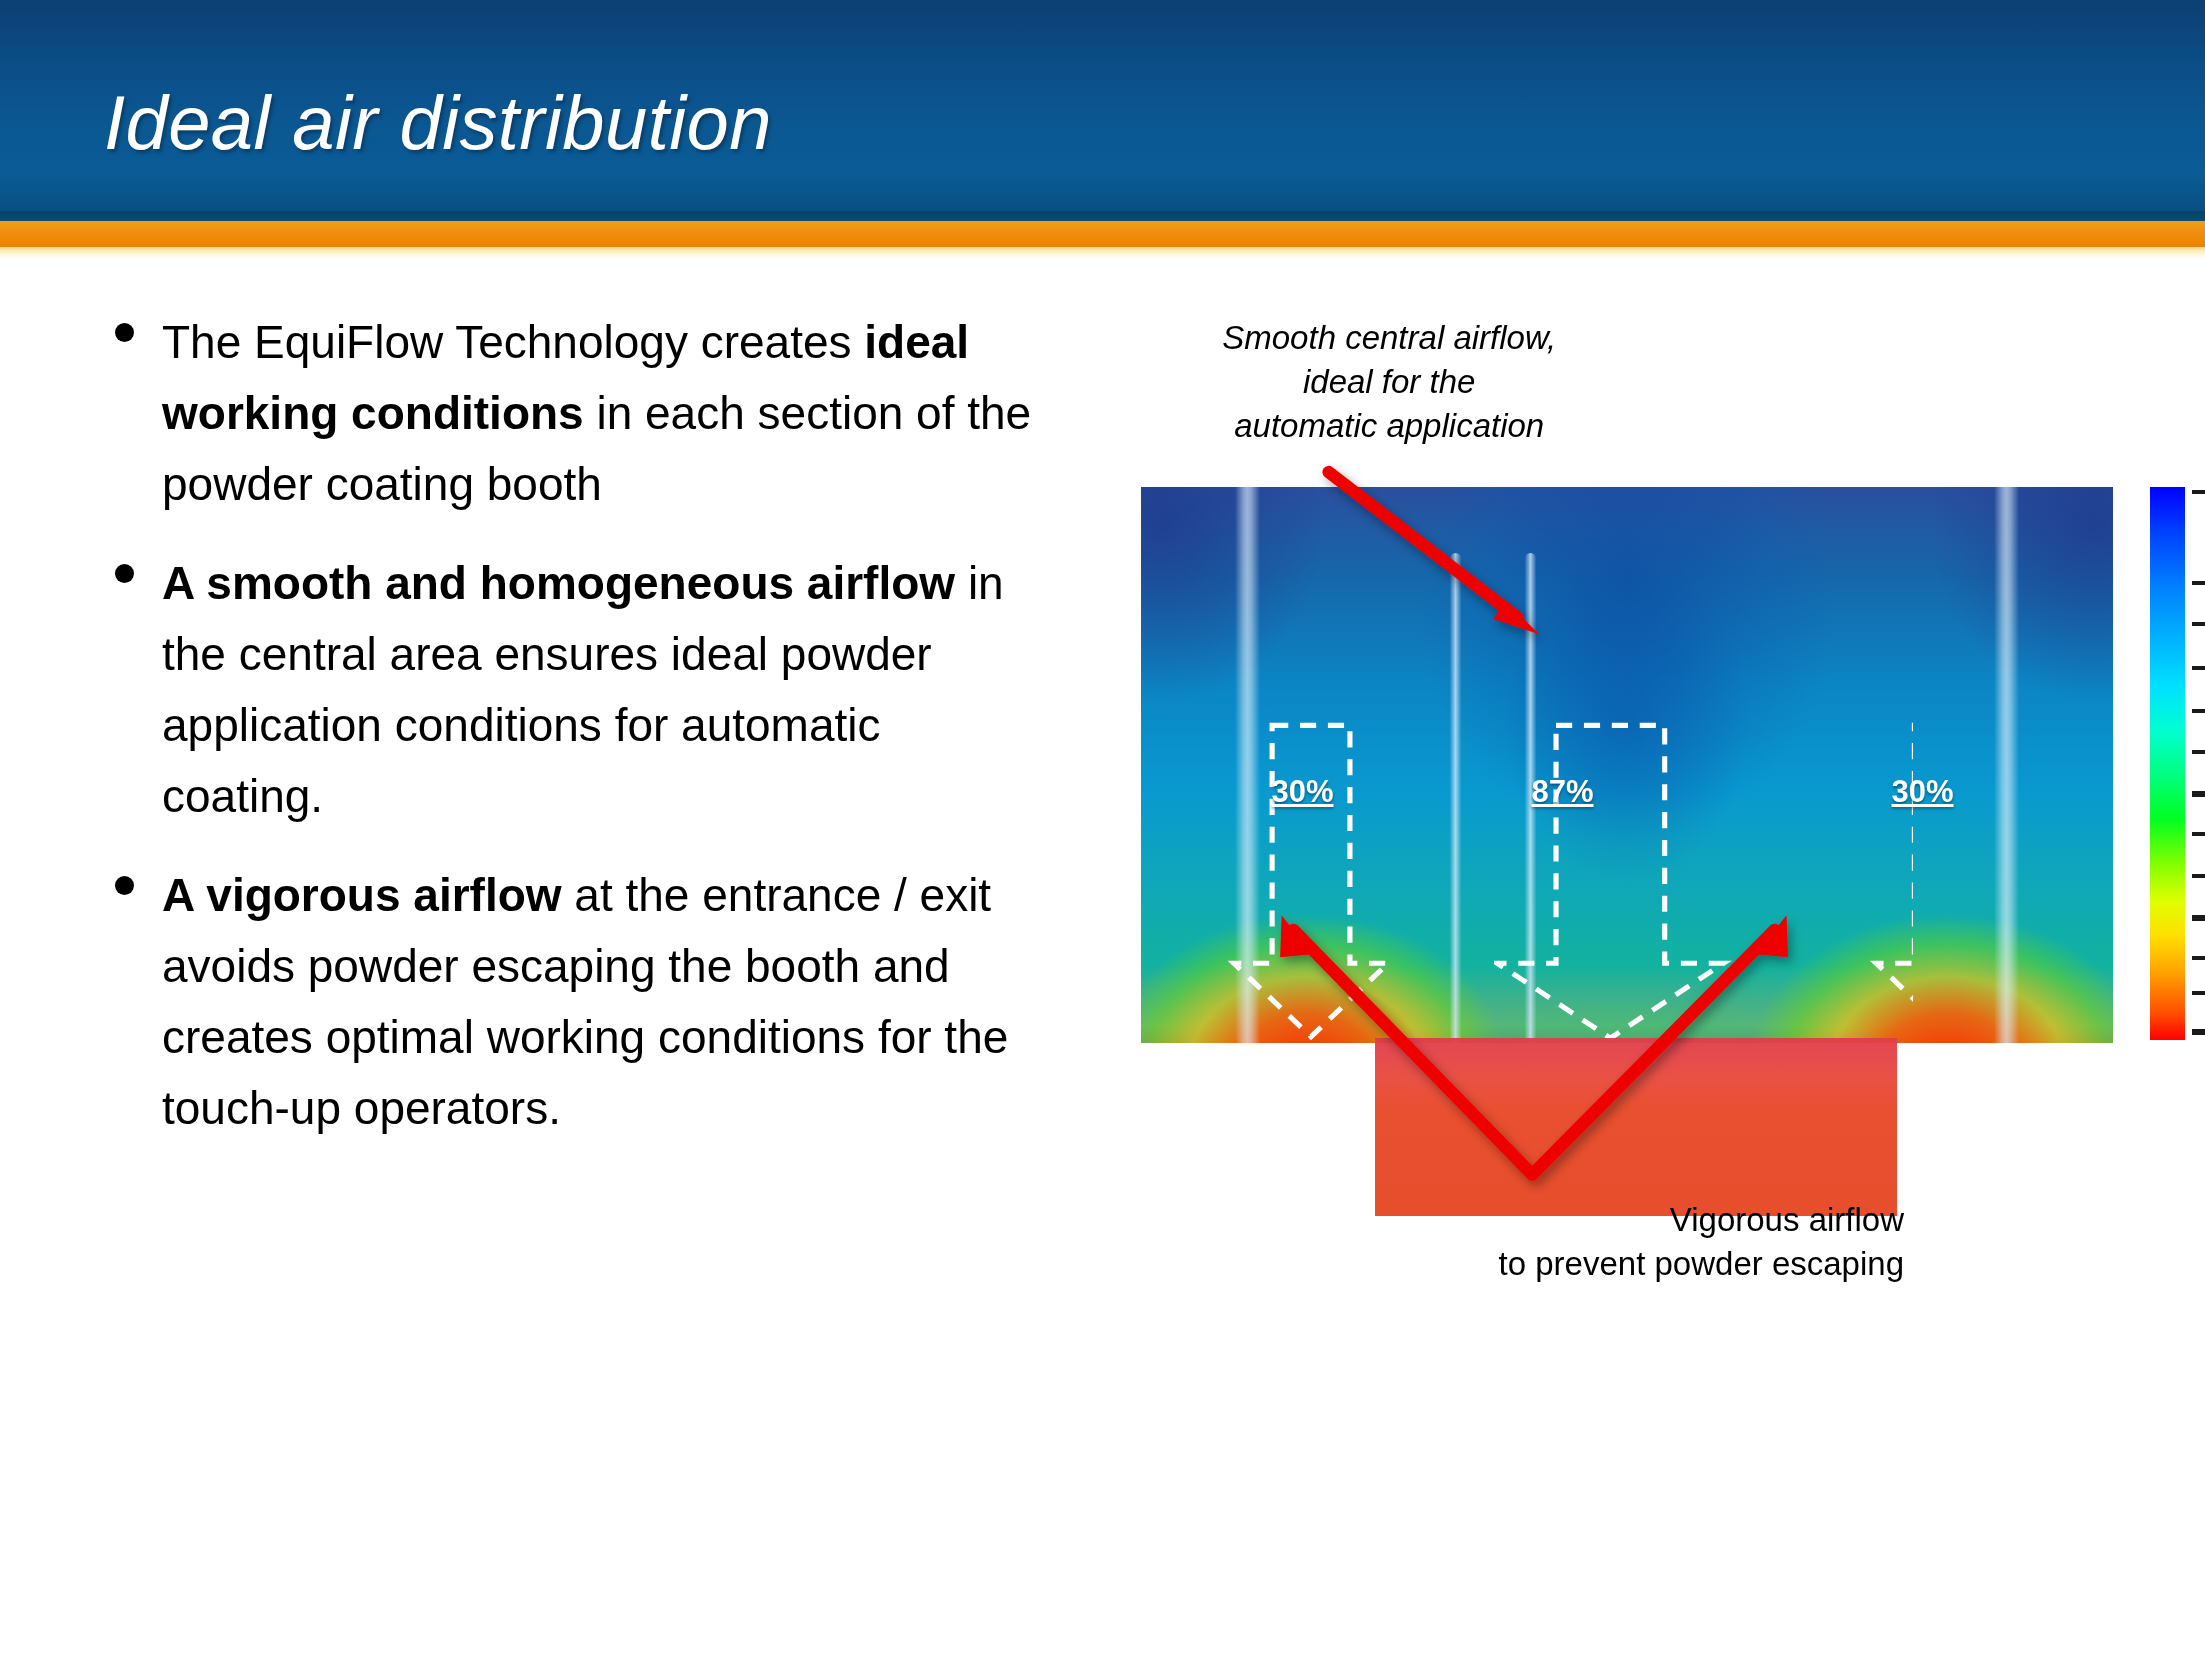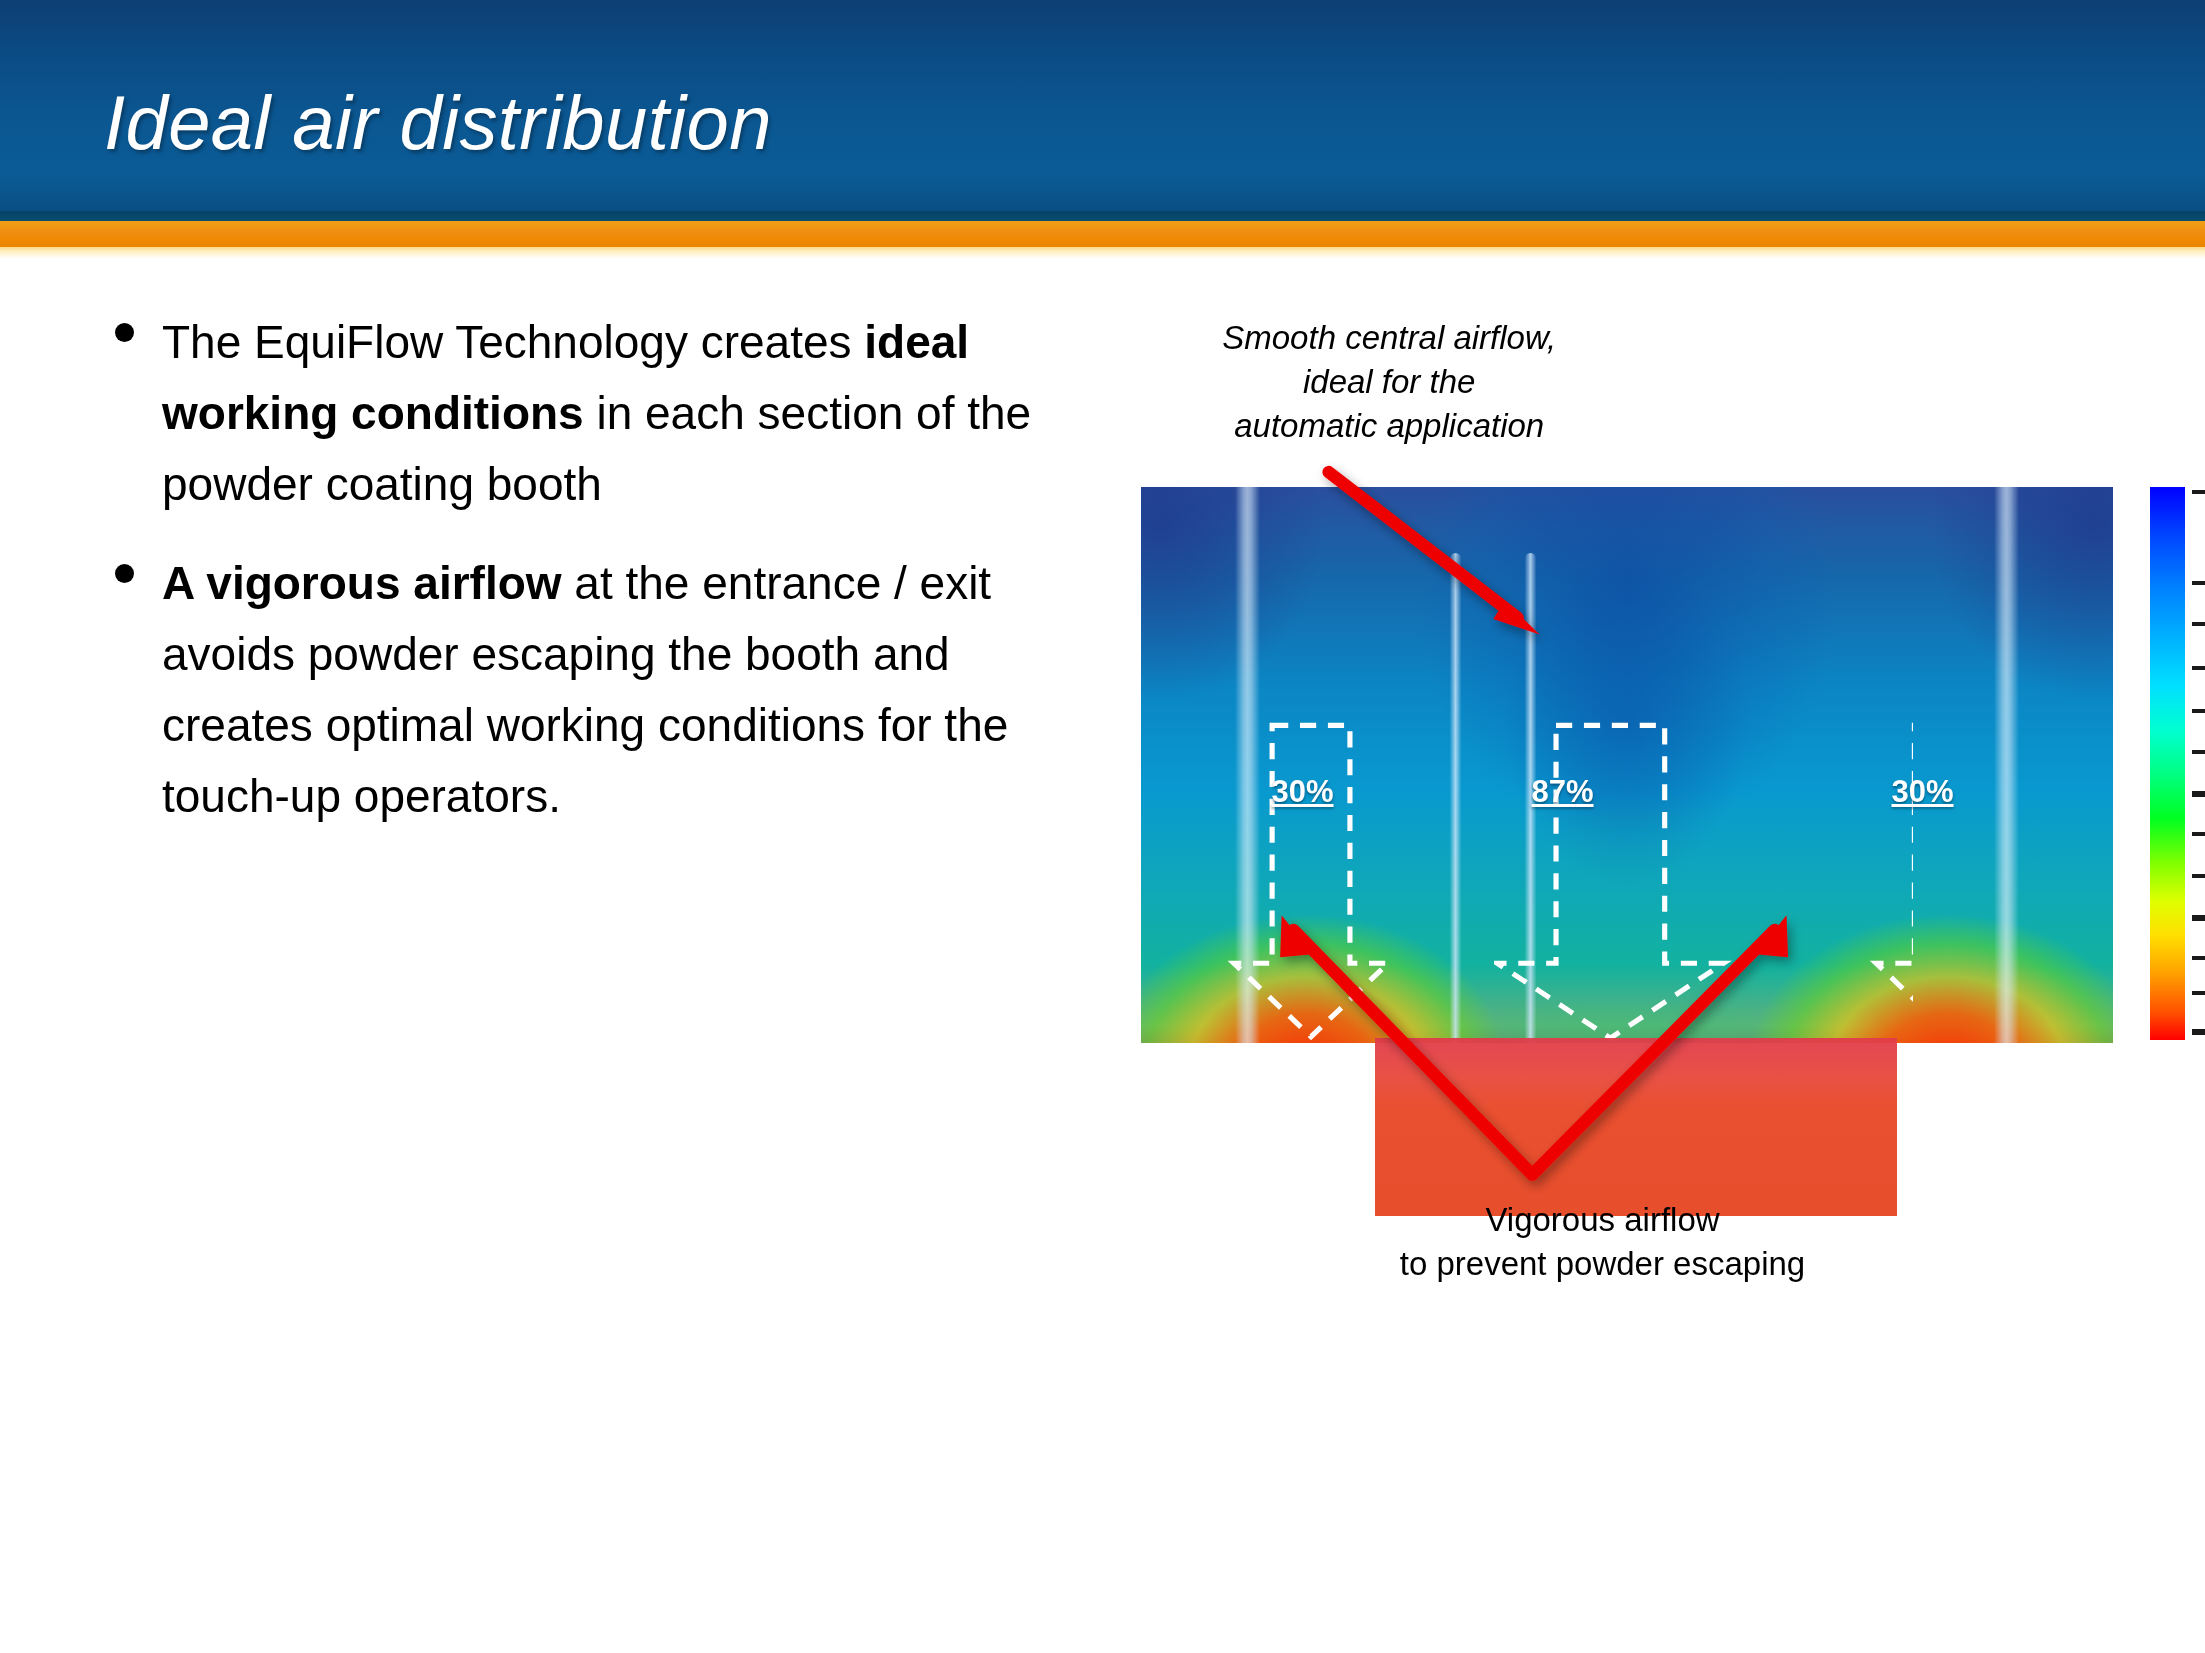--- a/index.html
+++ b/index.html
@@ -105,20 +105,21 @@
   .anno-top {
     left: 14.7px;
     top: 0px;
     width: 515px;
     font-style: italic;
   }
   .anno-bottom {
     left: 184px;
     top: 882px;
     width: 603px;
+    text-align: right;
   }
 
   
   .cfd-wrap {
     position: absolute;
     left: 23.5px;
     top: 171px;
     width: 992px;
     height: 728px;
   }
@@ -236,20 +237,24 @@
 <div class="accent-glow"></div>
 <div class="slide-title">Ideal air distribution</div>
 
 <div class="body-col">
 
   <div class="bullet">
     <span class="bullet-dot"></span>
     <span><span>The EquiFlow Technology creates </span><b>ideal working conditions</b><span> in each section of the powder coating booth</span></span>
   </div>
 
+  <div class="bullet">
+    <span class="bullet-dot"></span>
+    <span><b>A smooth and homogeneous airflow</b><span> in the central area ensures ideal powder application conditions for automatic coating.</span></span>
+  </div>
 
   <div class="bullet">
     <span class="bullet-dot"></span>
     <span><b>A vigorous airflow</b><span> at the entrance / exit avoids powder escaping the booth and creates optimal working conditions for the touch-up operators.</span></span>
   </div>
 
 </div>
 
 <div class="diagram">
 

